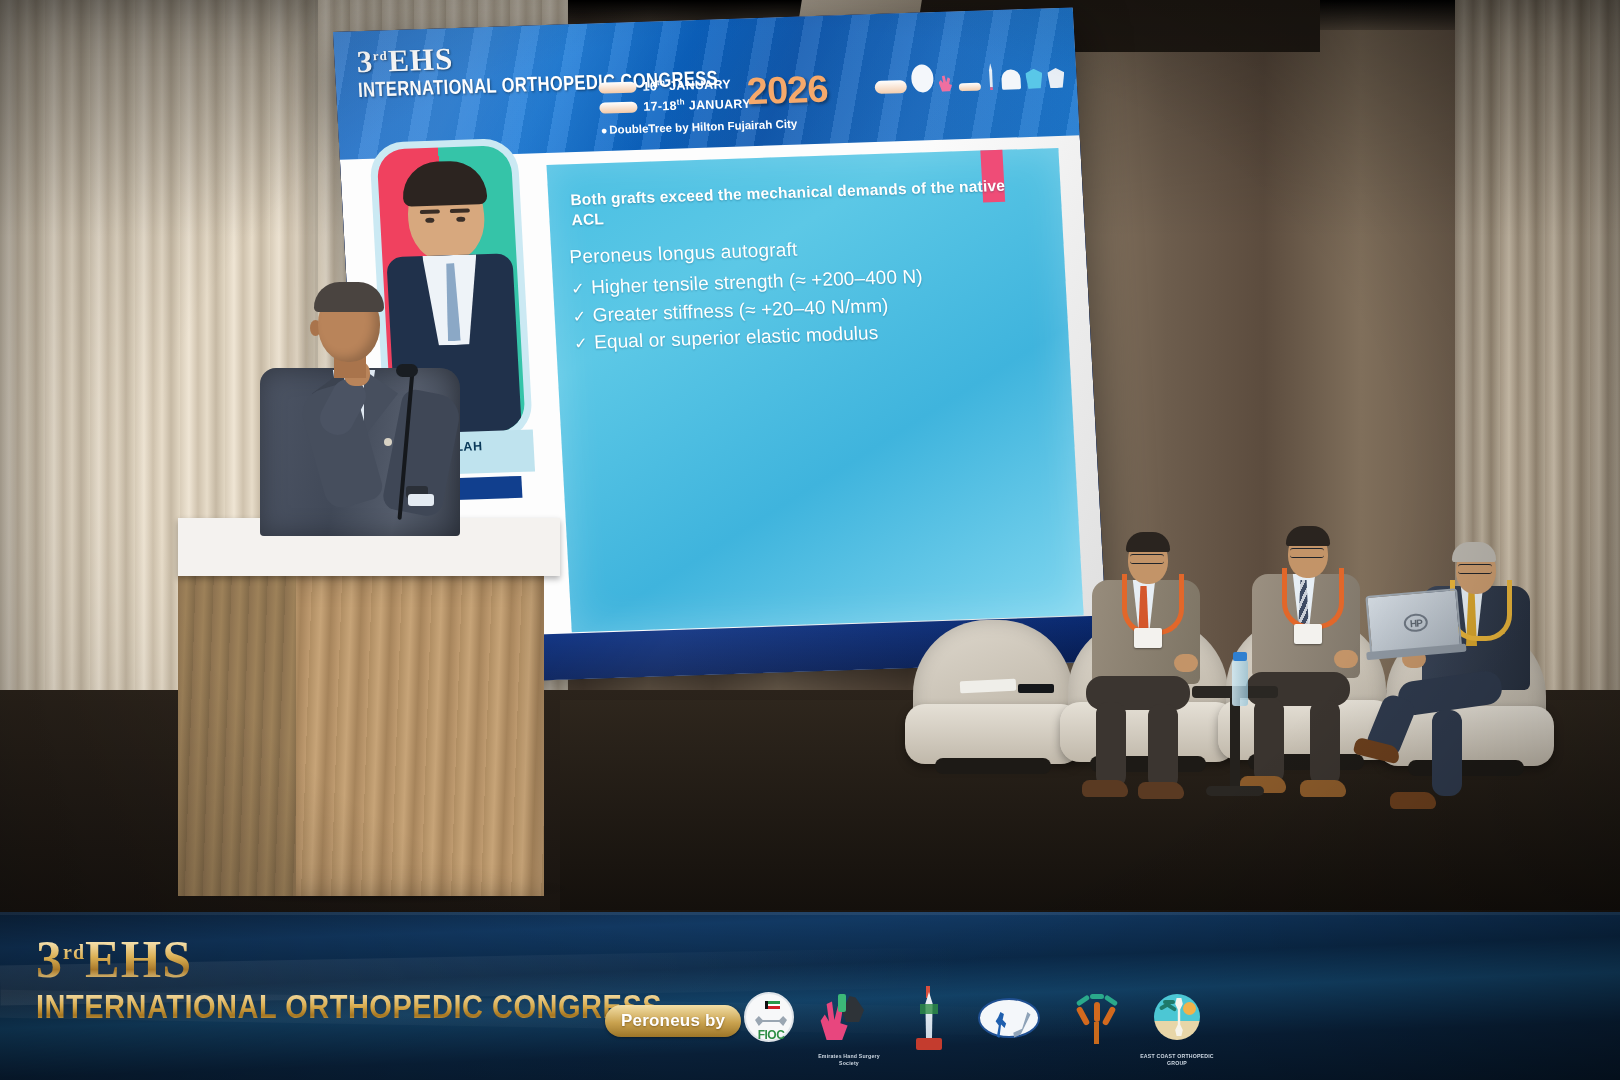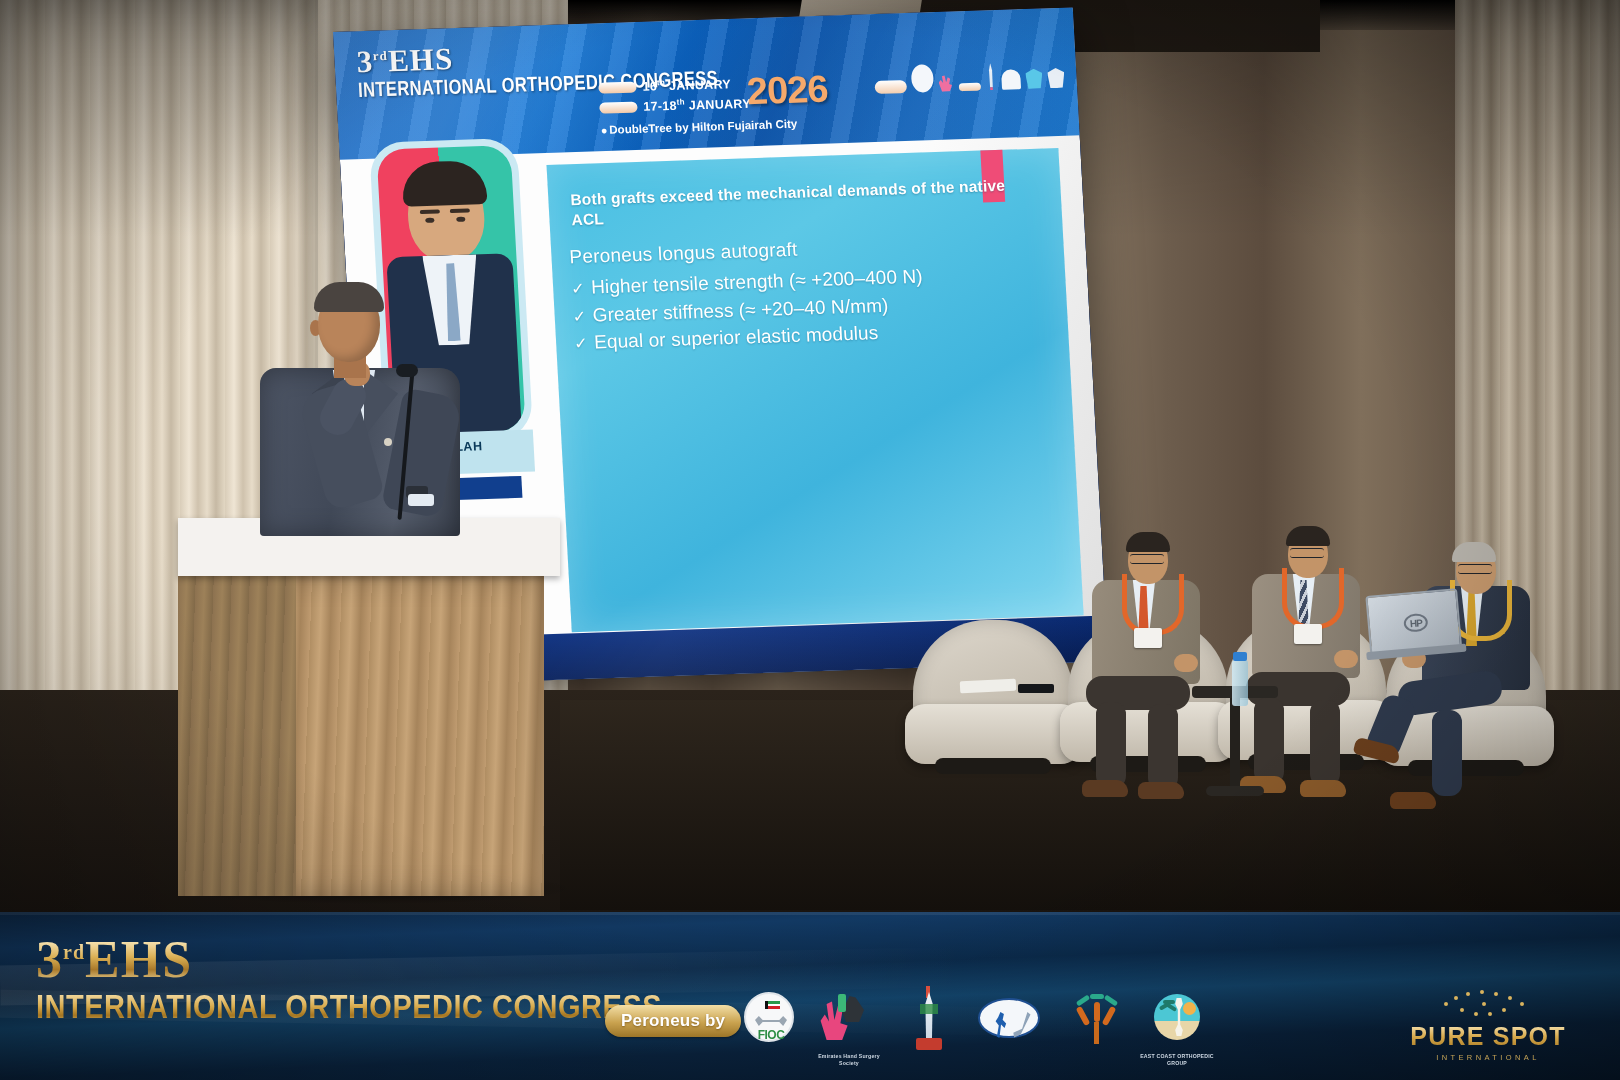--- a/index.html
+++ b/index.html
@@ -554,33 +554,15 @@
           <i style="left:4px;top:0"></i>
           <i style="left:6px;top:5px;transform:rotate(32deg)"></i>
         </div>
         <div class="sun"></div>
         <div class="bonew"></div>
       </div>
       <div class="cap">EAST COAST ORTHOPEDIC GROUP</div>
     </div>
   </div>
 
-  <div class="pure">
-    <div class="dome">
-      <i style="left:54px;bottom:16px"></i>
-        <i style="left:64px;bottom:22px"></i>
-      <i style="left:76px;bottom:26px"></i>
-        <i style="left:90px;bottom:28px"></i>
-      <i style="left:104px;bottom:26px"></i>
-        <i style="left:118px;bottom:22px"></i>
-      <i style="left:130px;bottom:16px"></i>
-        <i style="left:84px;bottom:6px"></i>
-      <i style="left:98px;bottom:6px"></i>
-        <i style="left:112px;bottom:10px"></i>
-      <i style="left:70px;bottom:10px"></i>
-        <i style="left:92px;bottom:16px"></i>
-    </div>
-    <div class="pt">PURE SPOT</div>
-    <div class="ps">INTERNATIONAL</div>
-  </div>
 
   <div class="vignette"></div>
 </div>
 
 </body></html>

